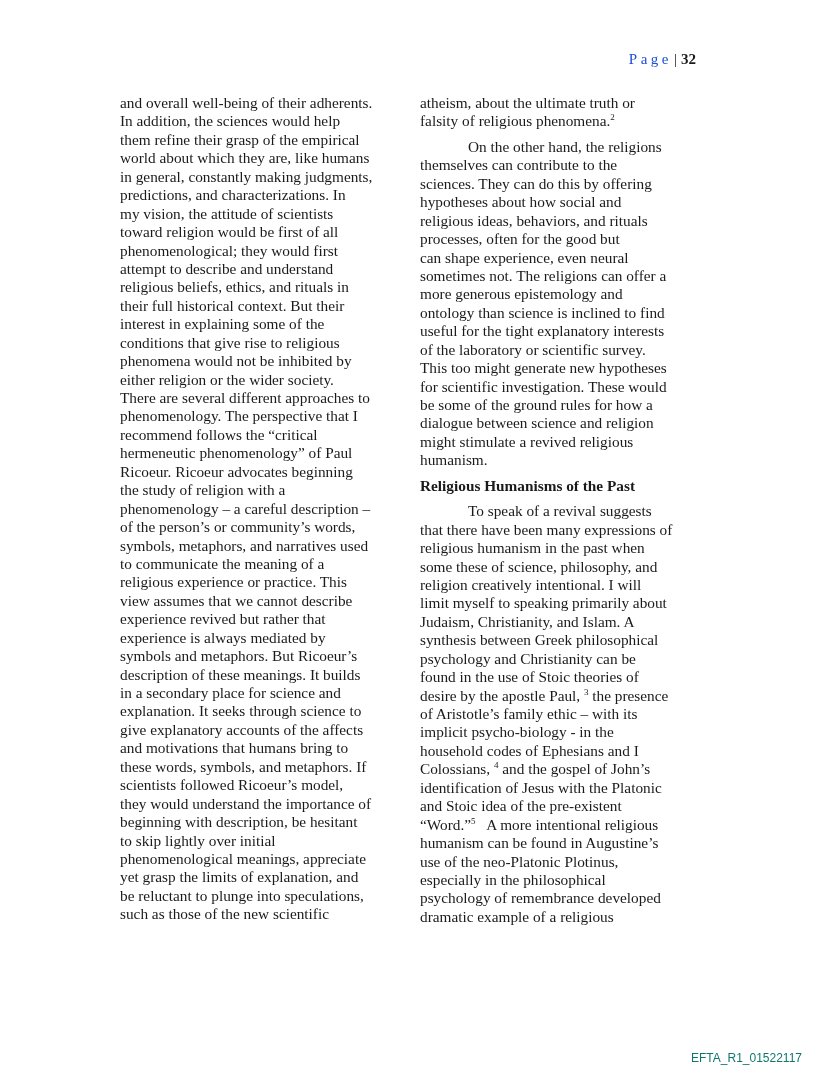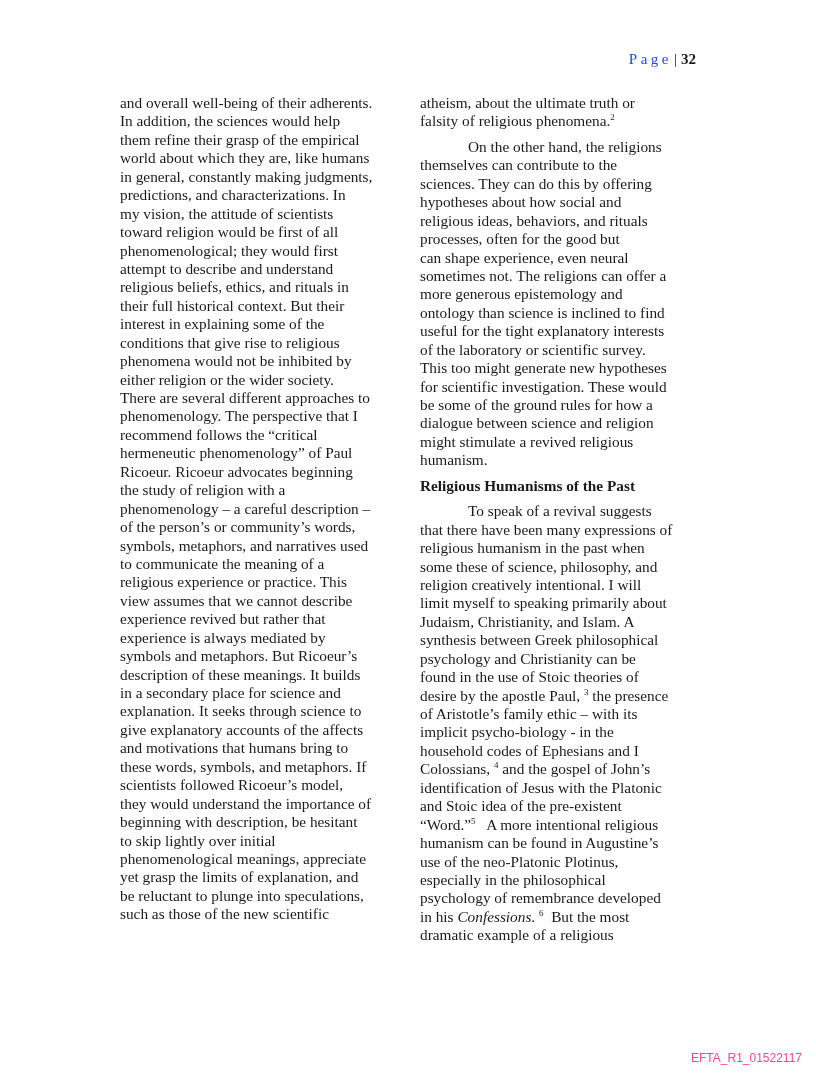--- a/index.html
+++ b/index.html
@@ -18,21 +18,21 @@
     }
     .col-left { left: 120px; width: 290px; }
     .col-right { left: 420px; width: 290px; }
     .line { display: block; height: 18.45px; }
     .indent { padding-left: 48px; }
     .para-gap { height: 7px; }
     .heading { font-weight: bold; }
     sup { font-size: 9px; line-height: 0; vertical-align: 6px; }
     .footer-id {
       position: absolute; top: 1051px; right: 14px;
-      font-family: "Liberation Sans", sans-serif; font-size: 12px; color: #ec4899;
+      font-family: "Liberation Sans", sans-serif; font-size: 12px; color: #0f766e;
     }
   </style>
 </head>
 <body>
 
 <div class="page-header">
   <span class="page-word">Page</span><span class="sep">|</span><span class="page-num">32</span>
 </div>
 
 <div class="col col-left">
@@ -128,18 +128,17 @@
     <span class="line">implicit psycho-biology - in the</span>
     <span class="line">household codes of Ephesians and I</span>
     <span class="line"><span>Colossians, </span><sup>4</sup><span> and the gospel of John’s</span></span>
     <span class="line">identification of Jesus with the Platonic</span>
     <span class="line">and Stoic idea of the pre-existent</span>
     <span class="line" style="white-space:pre"><span>“Word.”</span><sup>5</sup><span>   A more intentional religious</span></span>
     <span class="line">humanism can be found in Augustine’s</span>
     <span class="line">use of the neo-Platonic Plotinus,</span>
     <span class="line">especially in the philosophical</span>
     <span class="line">psychology of remembrance developed</span>
-    <span class="line" style="white-space:pre"><span>in his </span><i>Confessions</i><span>. </span><sup>6</sup><span>  But the most</span></span>
     <span class="line">dramatic example of a religious</span>
   </div>
 </div>
 
 <div class="footer-id">EFTA_R1_01522117</div>
 
 </body></html>

